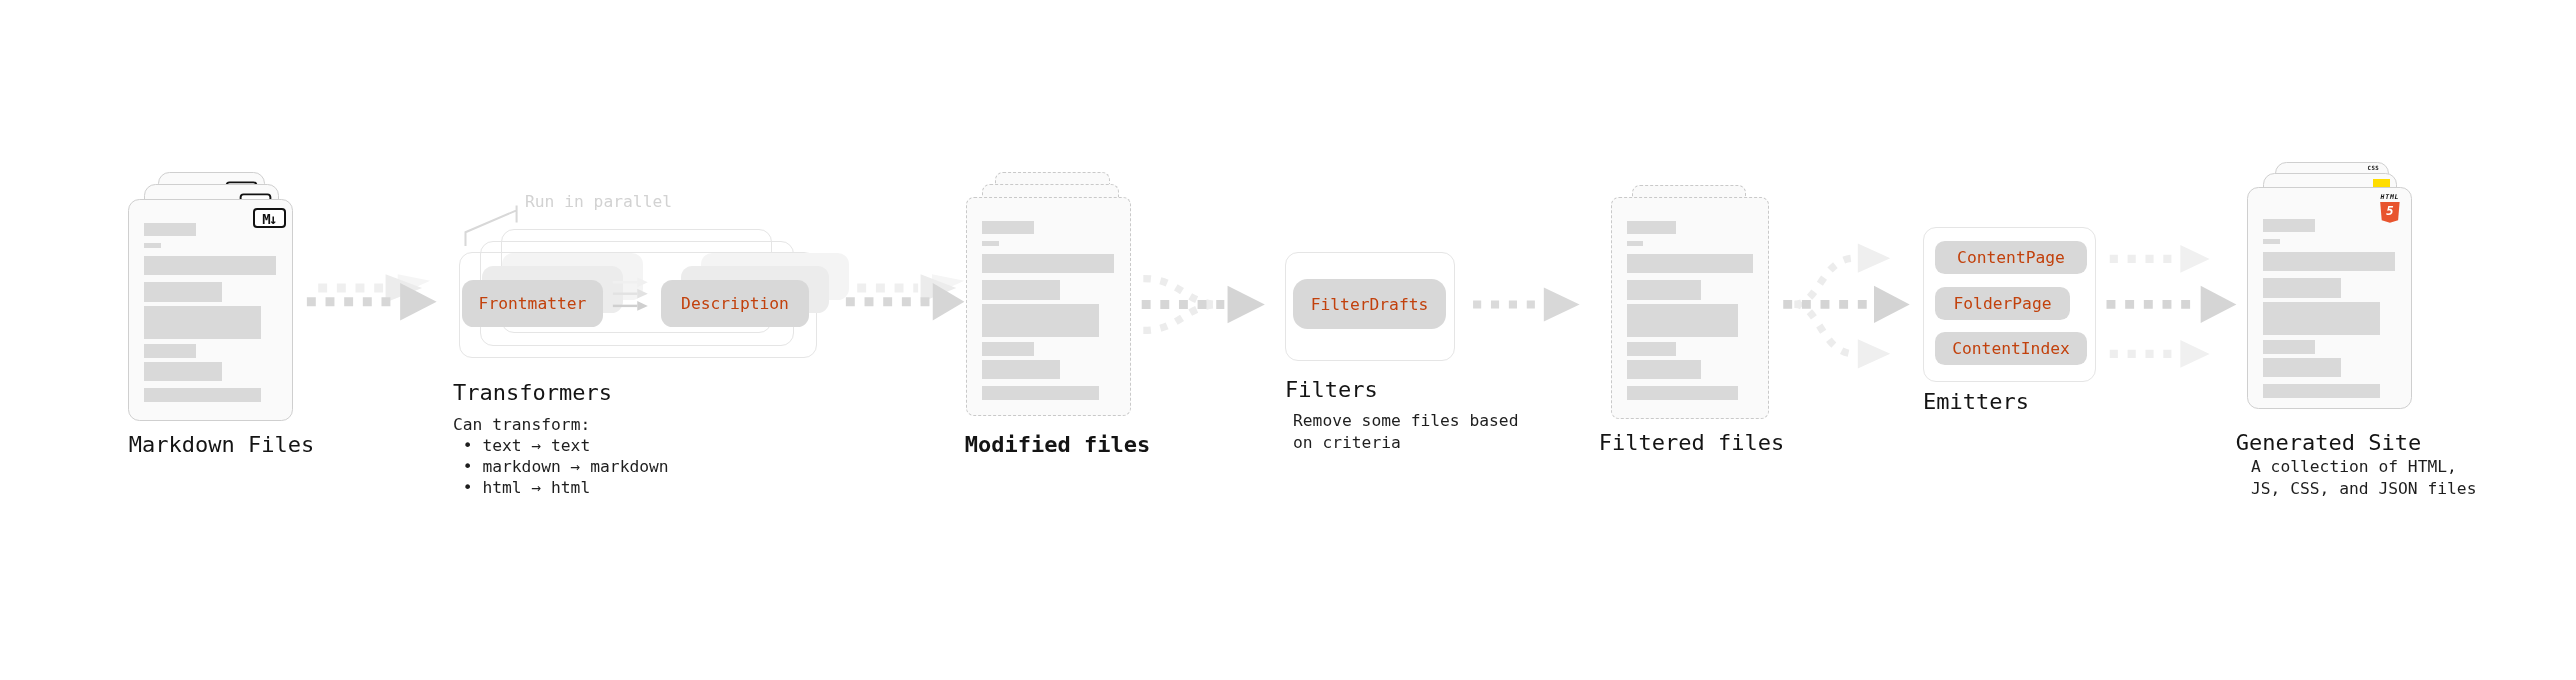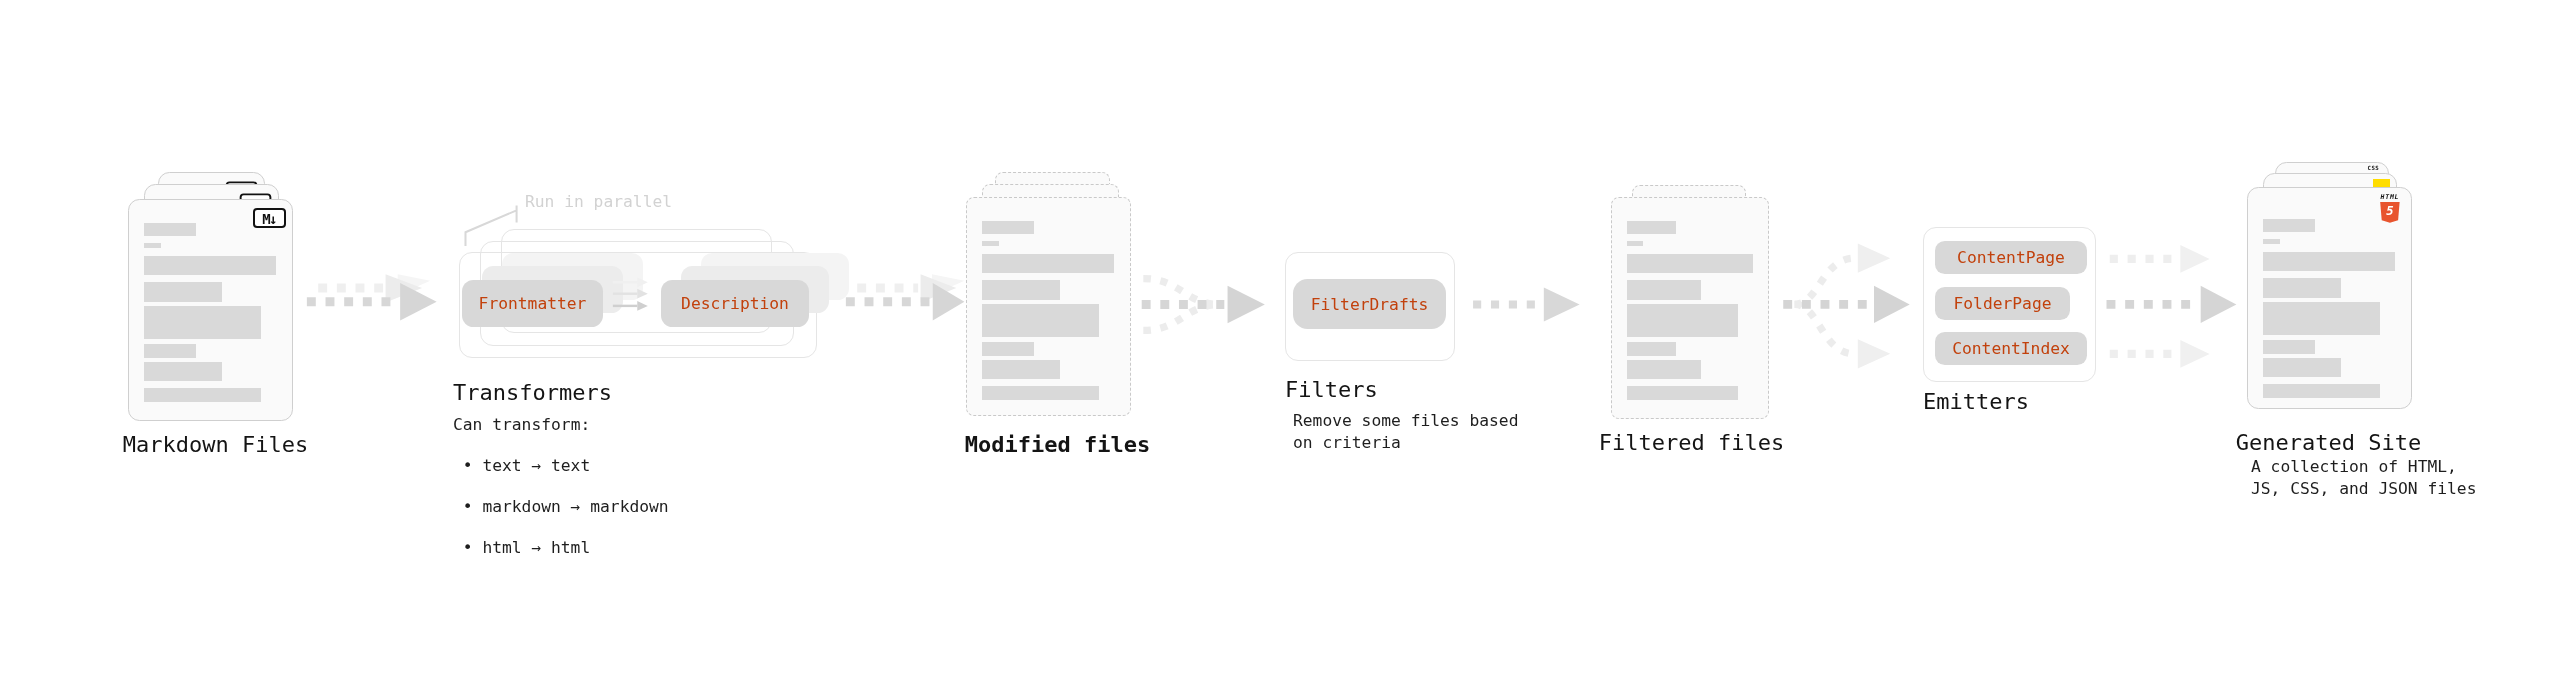--- a/index.html
+++ b/index.html
@@ -66,21 +66,21 @@
   
   .stack-title {
     position:absolute; width:195px; text-align:center;
     font-size:22px; font-weight:500; color:#141414; white-space:nowrap;
   }
   .sec-title {
     position:absolute; font-size:22px; font-weight:500; color:#141414; white-space:nowrap;
   }
   .desc { position:absolute; font-size:16.3px; line-height:22px; color:#1e1e1e; white-space:nowrap; }
   .desc-tight { line-height:21px; }
-  .bullet { padding-left:9.8px;margin-top:20px; }
+  .bullet { padding-left:9.8px; }
   .parallel-label {
     position:absolute; font-size:16.3px; color:#d2d2d2; white-space:nowrap; font-weight:500;
   }
   svg.flow { position:absolute; overflow:visible; }
 </style>
 </head>
 <body>
 
 <div class="canvas">
 
@@ -98,21 +98,21 @@
         <div class="bar b2"></div>
         <div class="bar b3"></div>
         <div class="bar b4"></div>
         <div class="bar b5"></div>
         <div class="bar b6"></div>
         <div class="bar b7"></div>
         <div class="bar b8"></div>
       </div>
     </div>
   </div>
-  <div class="stack-title" style="left:118px; top:432px;">Markdown Files</div>
+  <div class="stack-title" style="left:124px; top:432px;">Markdown Files</div>
 
   <svg class="flow" style="left:302px; top:274px;" width="146" height="62" viewBox="0 0 180 76">
     <polygon points="118,0 158,8 118,26" fill="#f5f5f5"></polygon>
     <line x1="20" y1="17" x2="100" y2="17" stroke="#efefef" stroke-width="11" stroke-dasharray="11 12"></line>
     <polygon points="103,0 148,17 103,35" fill="#ececec"></polygon>
     <line x1="6" y1="34" x2="118" y2="34" stroke="#d7d7d7" stroke-width="11" stroke-dasharray="11 12"></line>
     <polygon points="121,11 166,34 121,57" fill="#d6d6d6"></polygon>
   </svg>
 
   <div>

